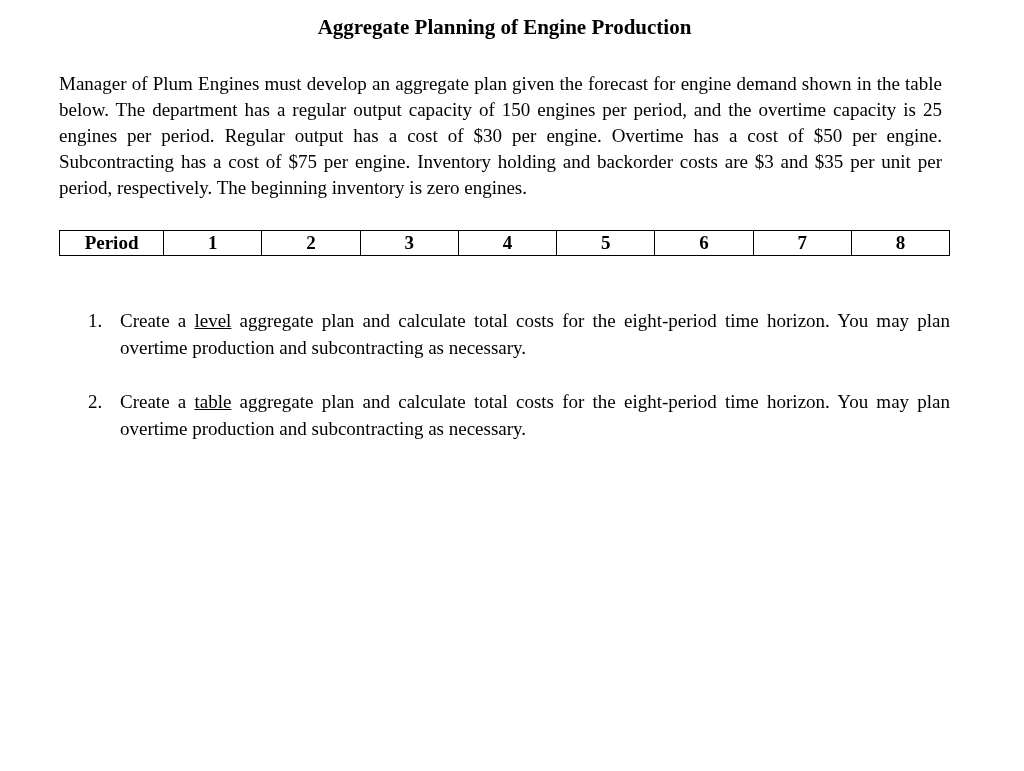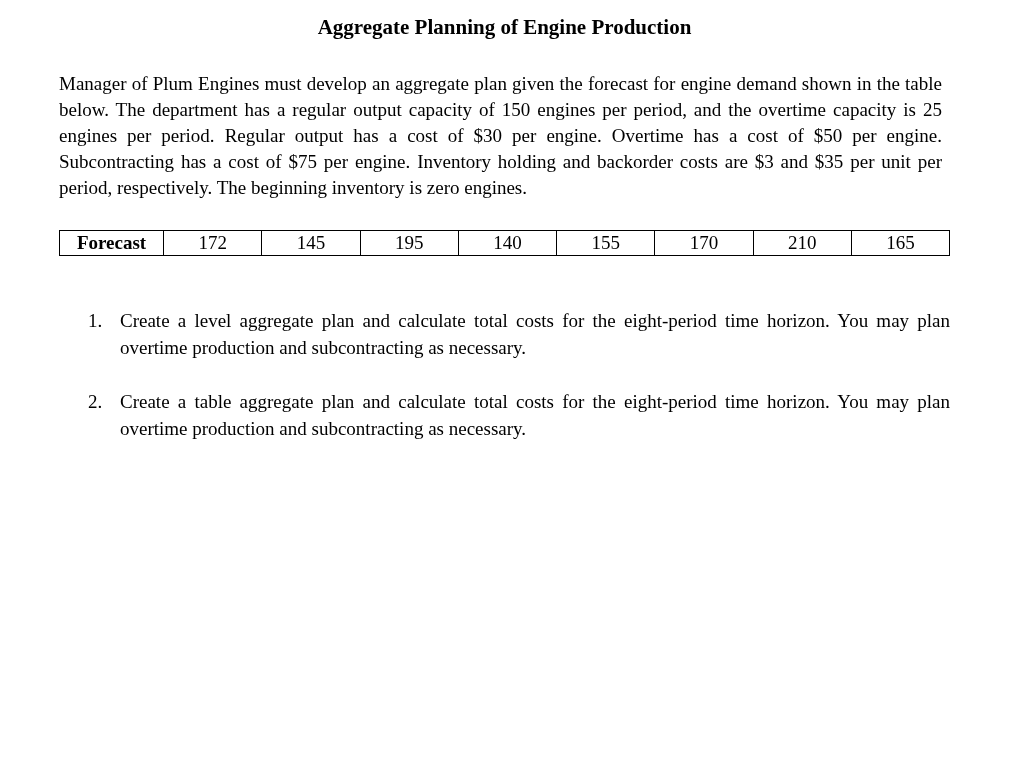--- a/index.html
+++ b/index.html
@@ -63,20 +63,21 @@
     line-height: 27px;
   }
   .task-num {
     flex: 0 0 32px;
   }
   .task-text {
     flex: 1;
     text-align: justify;
   }
   .u {
+    text-decoration: underline;
   }
 </style>
 </head>
 <body>
 
 <div class="page">
 
   <h1 class="title">Aggregate Planning of Engine Production</h1>
 
   <p class="para">Manager of Plum Engines must develop an aggregate plan given the forecast for engine demand shown in the table below. The department has a regular output capacity of 150 engines per period, and the overtime capacity is 25 engines per period. Regular output has a cost of $30 per engine. Overtime has a cost of $50 per engine. Subcontracting has a cost of $75 per engine. Inventory holding and backorder costs are $3 and $35 per unit per period, respectively. The beginning inventory is zero engines.</p>
@@ -88,29 +89,29 @@
         <col>
         <col>
         <col>
         <col>
         <col>
         <col>
         <col>
     </colgroup>
     <tbody>
       <tr>
-        <th>Forecast</th>
-        <td>172</td>
-        <td>145</td>
-        <td>195</td>
-        <td>140</td>
-        <td>155</td>
-        <td>170</td>
-        <td>210</td>
-        <td>165</td>
+        <th>Period</th>
+        <th>1</th>
+        <th>2</th>
+        <th>3</th>
+        <th>4</th>
+        <th>5</th>
+        <th>6</th>
+        <th>7</th>
+        <th>8</th>
       </tr>
     </tbody>
   </table>
 
   <div class="tasks">
 
     <div class="task">
       <span class="task-num">1.</span>
       <div class="task-text"><span>Create a </span><span class="u">level</span><span> aggregate plan and calculate total costs for the eight-period time horizon. You may plan overtime production and subcontracting as necessary.</span></div>
     </div>

